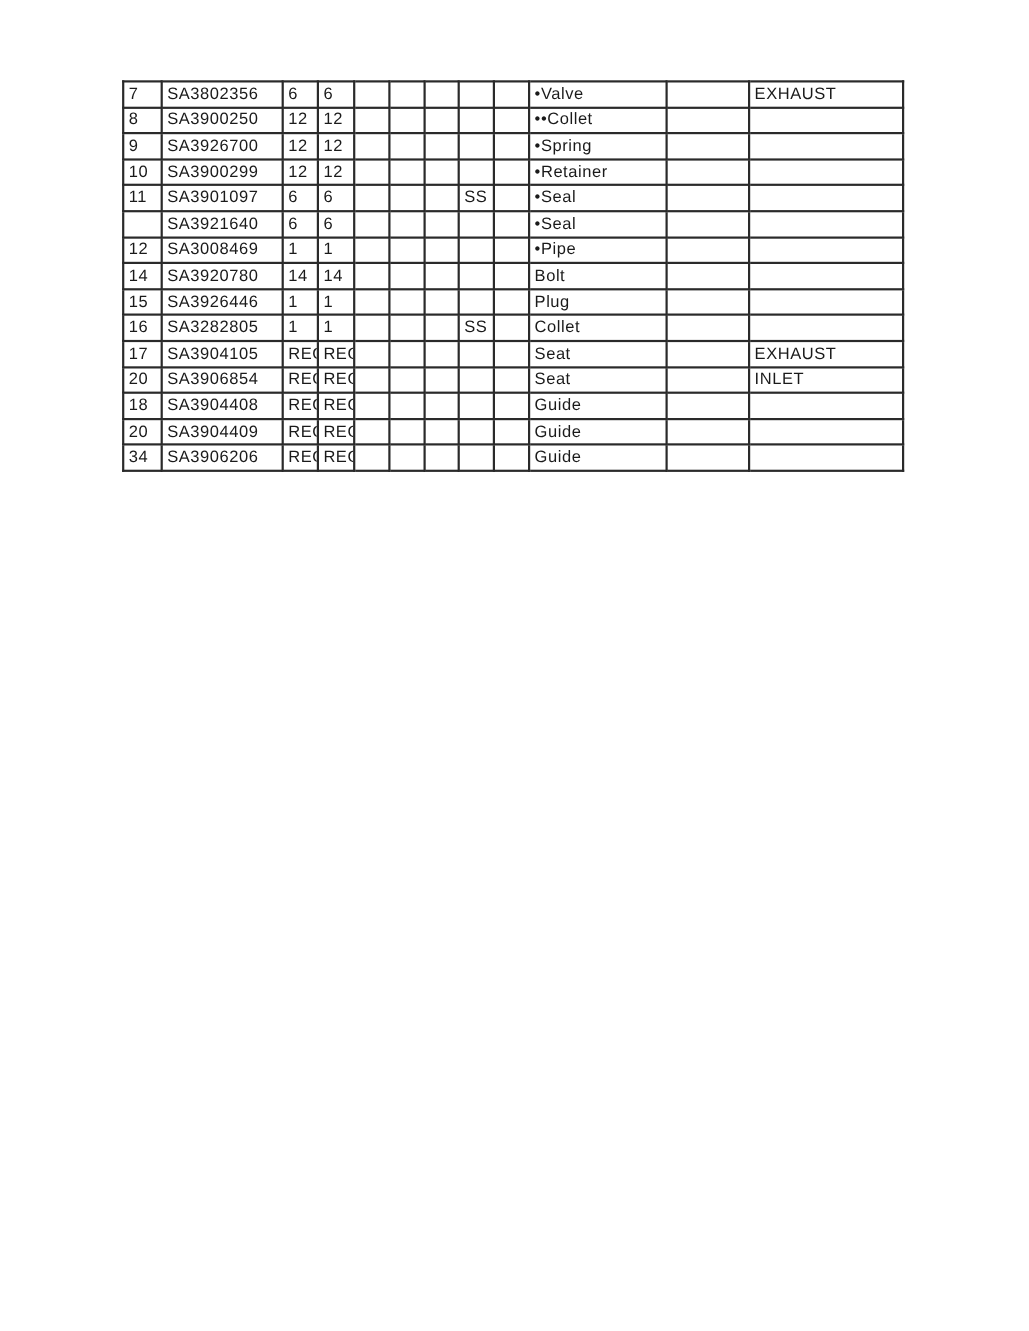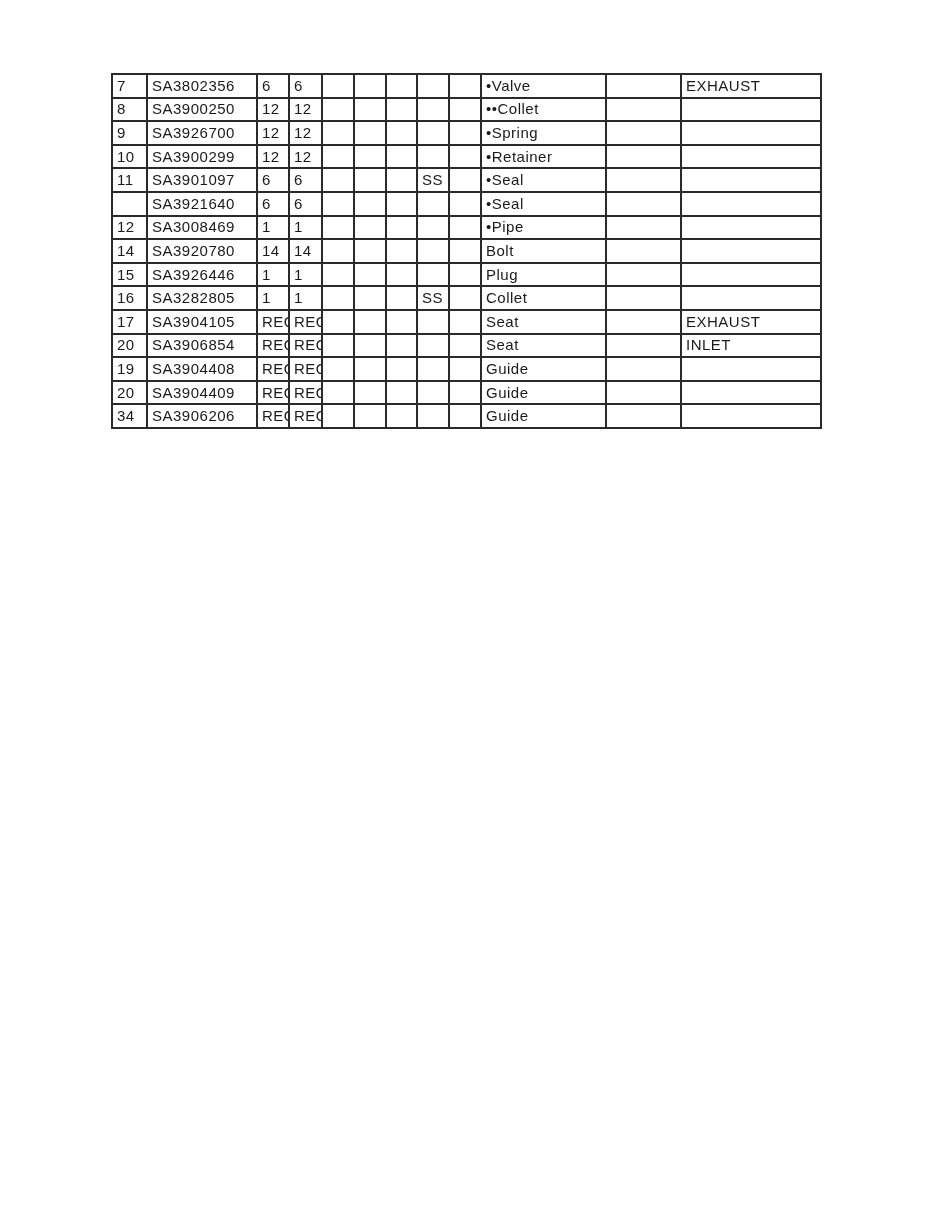--- a/index.html
+++ b/index.html
@@ -237,21 +237,21 @@
           <td></td>
           <td></td>
           <td></td>
           <td></td>
           <td></td>
           <td>Seat</td>
           <td></td>
           <td>INLET</td>
         </tr>
         <tr>
-          <td>19</td>
+          <td>18</td>
           <td>SA3904408</td>
           <td>REQ</td>
           <td>REQ</td>
           <td></td>
           <td></td>
           <td></td>
           <td></td>
           <td></td>
           <td>Guide</td>
           <td></td>

